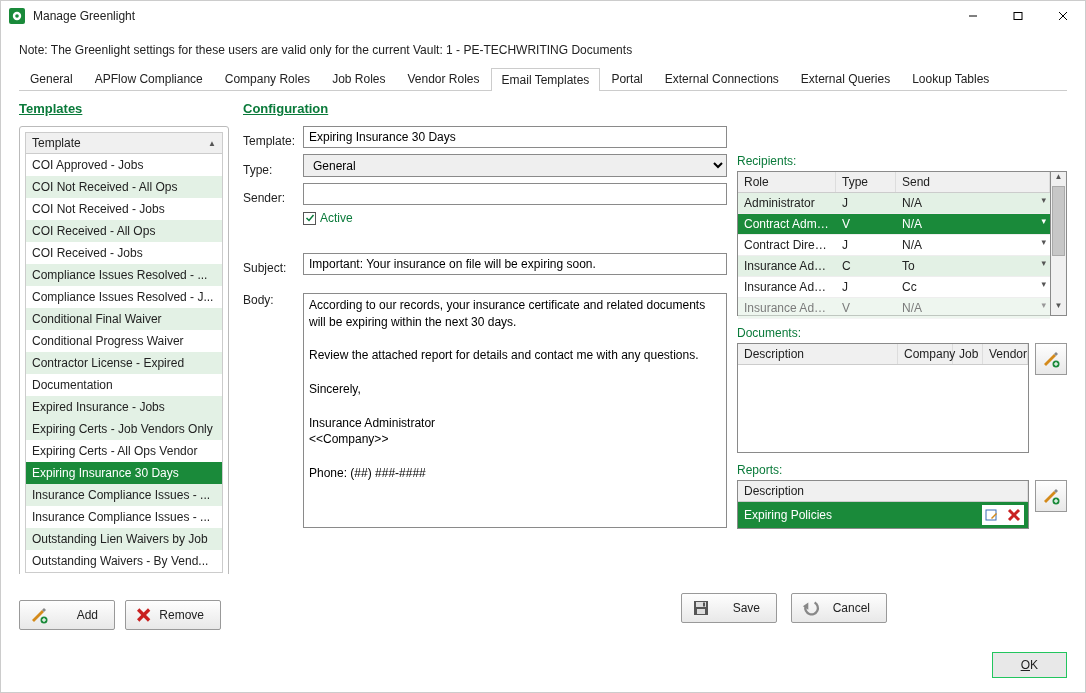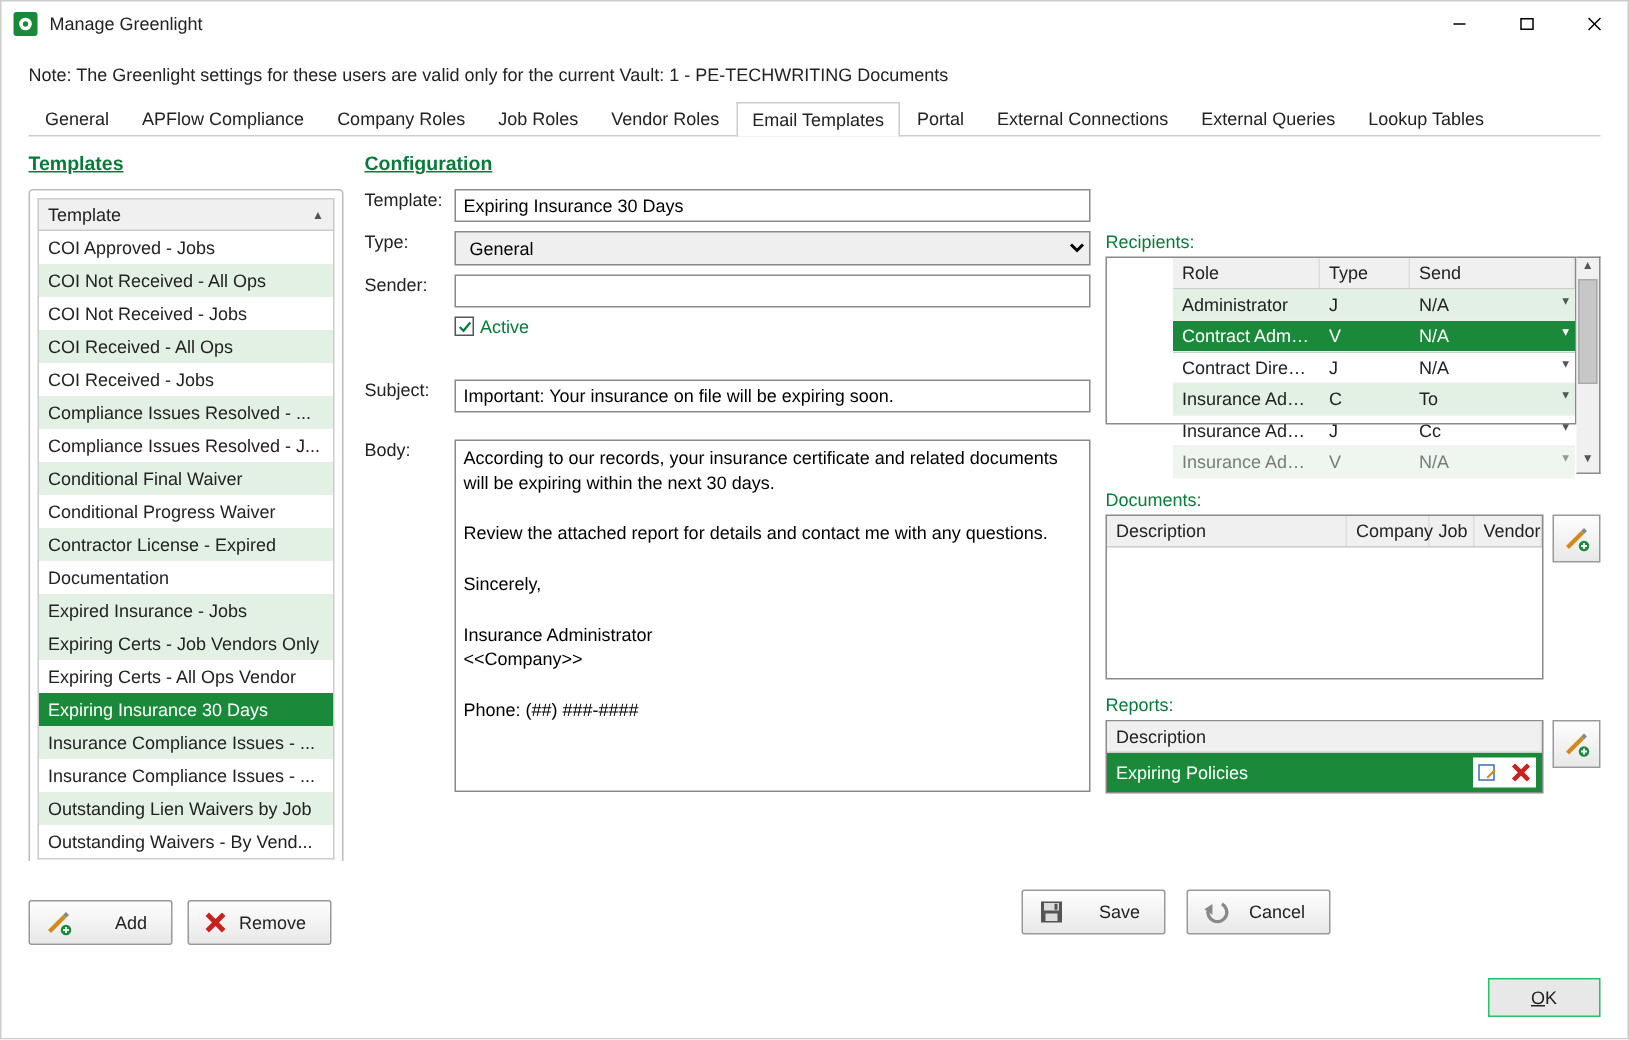--- a/index.html
+++ b/index.html
@@ -28,44 +28,44 @@
     .scroll-body { overflow-y: scroll; }
     .scroll-body::-webkit-scrollbar { width: 16px; }
     .scroll-body::-webkit-scrollbar-track { background: #f0f0f0; }
     .scroll-body::-webkit-scrollbar-thumb { background: #c7c7c7; border: 1px solid #aaa; }
     .btn-row { display: flex; gap: 10px; margin-top: 14px; }
     .btn { border: 1px solid #999; background: linear-gradient(#fefefe, #e8e8e8); padding: 5px 12px; display: flex; align-items: center; gap: 8px; cursor: pointer; border-radius: 2px; font-size: 12px; min-height: 30px; }
     .center-btns { display:flex; gap:14px; justify-content:center; flex:1; padding-left: 280px;}
     .btn-wide { width: 96px; justify-content: flex-start; padding-left: 10px; }
     .btn-wide span { flex:1; text-align:right; padding-right:4px; }
     .mid-pane { flex: 1; display: flex; flex-direction: column; }
-    .form-row { display: flex; align-items: flex-start; margin-bottom: 6px; }
+    .form-row { display: flex; align-items: flex-end; margin-bottom: 6px; }
     .form-row label { width: 60px; font-size: 12px; }
     .form-row input[type=text], .form-row select, .form-row textarea { flex: 1; border: 1px solid #8a8a8a; padding: 3px 5px; font-size: 12px; font-family: inherit; }
     .form-row select { height: 23px; }
-    .active-row { margin-left: 60px; margin-bottom: 14px; display:flex; align-items:flex-start; gap:4px; }
+    .active-row { margin-left: 60px; margin-bottom: 14px; display:flex; align-items:center; gap:4px; }
     .active-row label { color: #0a7a3a; font-size:12px; }
     .body-text { flex: 1; border: 1px solid #8a8a8a; padding: 5px 6px; white-space: pre-wrap; font-size: 12px; line-height: 1.4; min-height: 235px; resize:none; }
     .mid-config { display:flex; gap:10px;}
     .config-col { flex:1; }
     .right-pane { width: 330px; display: flex; flex-direction: column; padding-top: 28px;}
     .panel-label { color: #0a7a3a; font-size: 12px; margin-bottom: 3px; margin-top: 10px; }
     .grid { border: 1px solid #8a8a8a; background: #fff; }
     .grid-header { display: flex; background: #f0f0f0; border-bottom: 1px solid #ccc; }
     .grid-header .gh { padding: 3px 6px; border-right: 1px solid #ddd; font-size: 12px; }
     .grid-body { }
     .grid-row { display: flex; border-bottom: 1px solid #eee; font-size: 12px; }
     .grid-row .gc { padding: 3px 6px; overflow: hidden; white-space: nowrap; text-overflow: ellipsis; }
     .grid-row.alt { background: #e3f1e5; }
     .grid-row.selected { background: #1a8a3a; color: #fff; }
     .dropdown-cell { position: relative; }
     .dropdown-cell::after { content: "▾"; position: absolute; right: 4px; top: 2px; font-size: 9px; color: #555; }
     .grid-row.selected .dropdown-cell::after { color:#fff; }
     .recipients-wrap { display:flex; }
-    .recipients-wrap .grid { flex:1; height:112px;padding-left:44px;}
+    .recipients-wrap .grid { flex:1; height:145px;}
     .rcpt-scroll { width:16px; background:#f0f0f0; border:1px solid #8a8a8a; border-left:none; height:145px; position:relative;}
     .rcpt-scroll .thumb { position:absolute; top:14px; left:1px; right:1px; height:70px; background:#c7c7c7; border:1px solid #aaa;}
     .rcpt-scroll .arrow { position:absolute; left:0; right:0; height:14px; text-align:center; font-size:8px; color:#555; }
     .rcpt-scroll .arrow.up { top:0; }
     .rcpt-scroll .arrow.down { bottom:0; }
     .docs-wrap { display:flex; gap:6px;}
     .docs-wrap .grid { flex:1;}
     .doc-grid { height: 110px; }
     .report-grid { }
     .side-btn { width: 32px; height: 32px; border: 1px solid #999; background: linear-gradient(#fefefe, #e8e8e8); display:flex; align-items:center; justify-content:center; cursor:pointer;}

